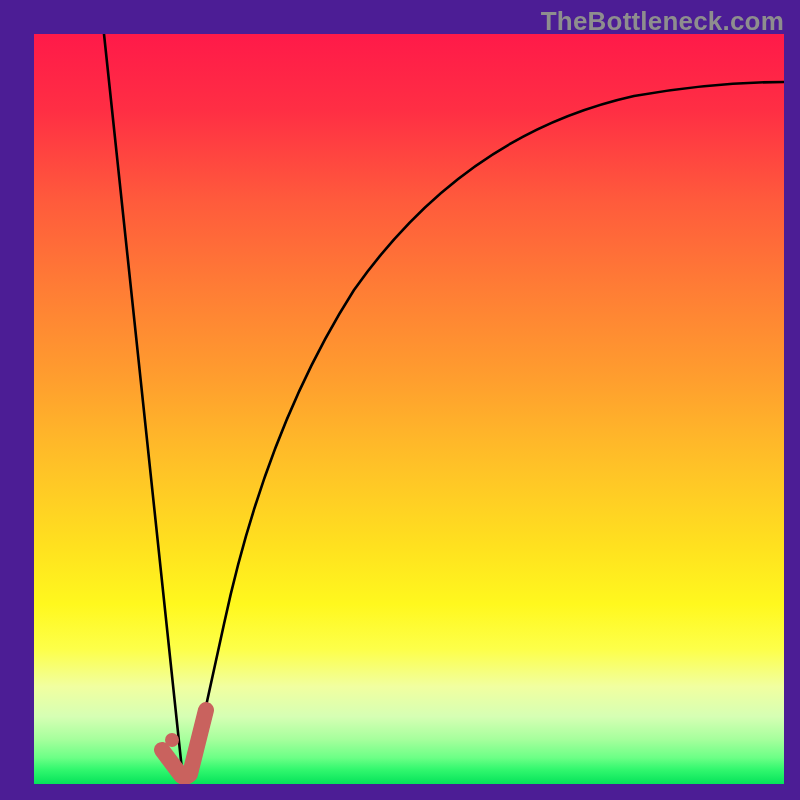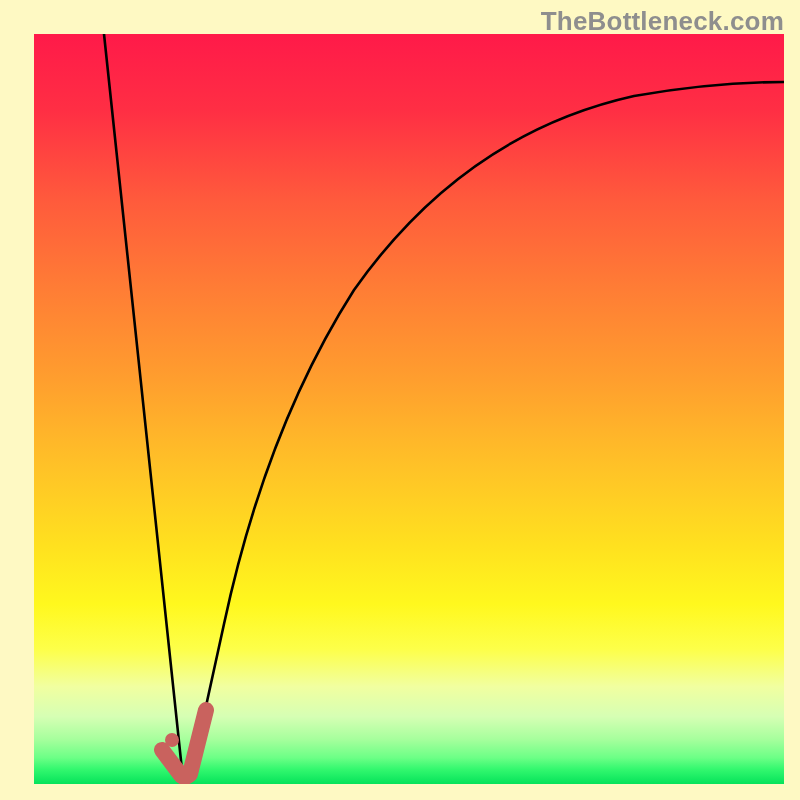--- a/index.html
+++ b/index.html
@@ -9,21 +9,21 @@
     height: 800px;
     background: #000;
     overflow: hidden;
   }
   .frame {
     position: absolute;
     left: 0;
     top: 0;
     width: 800px;
     height: 800px;
-    background: #fef9c3;
+    background: #4c1d95;
   }
   .plot-area {
     position: absolute;
     left: 34px;
     top: 34px;
     width: 750px;
     height: 750px;
     overflow: hidden;
   }
   .gradient {

